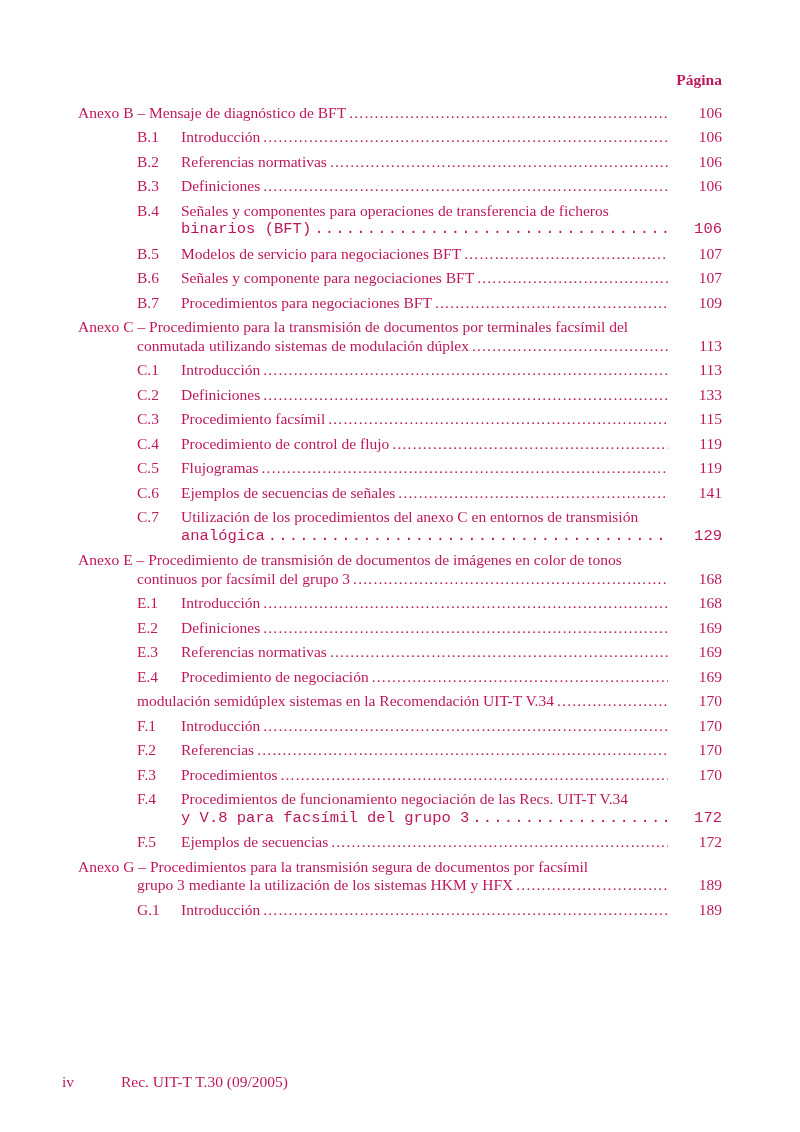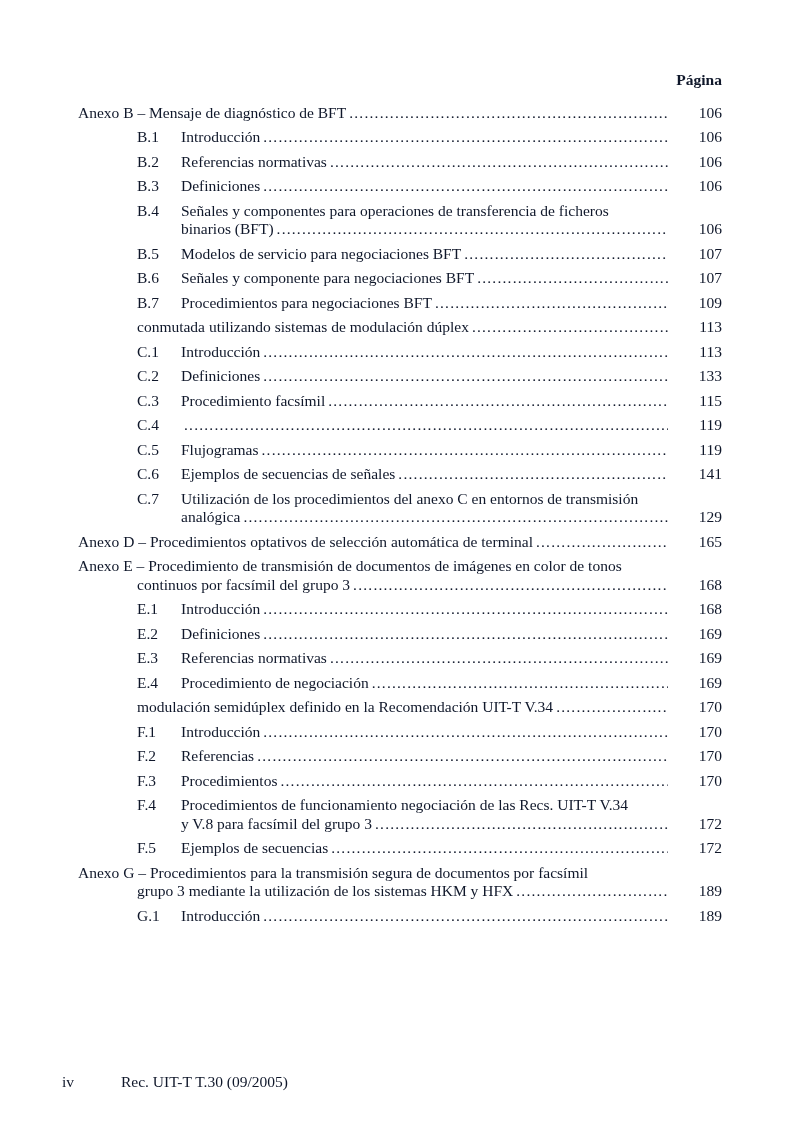--- a/index.html
+++ b/index.html
@@ -2,21 +2,21 @@
 <html><head>
 <meta charset="utf-8">
 <style>
   html, body { margin: 0; padding: 0; background: #e8e8e8; }
   .page {
     position: relative;
     width: 800px;
     height: 1132px;
     margin: 0 auto;
     background: #ffffff;
-    color: #0f172a;
+    color: #be185d;
     font-family: "Liberation Serif", "DejaVu Serif", serif;
     font-size: 15.5px;
     overflow: hidden;
   }
   .content {
     position: absolute;
     left: 78px;
     top: 71px;
     width: 644px;
   }
@@ -33,21 +33,21 @@
     line-height: 18.5px;
     white-space: nowrap;
   }
   .num {
     display: inline-block;
     width: 44px;
     flex: 0 0 44px;
   }
   .ind-sub { padding-left: 59px; }      
   .ind-anexo-cont { padding-left: 59px; } 
-  .ind-sub-cont { padding-left: 103px; }  
+  .ind-sub-cont { padding-left: 103px; font-family: Liberation Mono, monospace; }  
   .leader {
     flex: 1 1 auto;
     overflow: hidden;
     margin-left: 3px;
     letter-spacing: 1.2px;
   }
   .leader::after {
     content: "..................................................................................................................................................................................................................";
   }
   .pagenum {
@@ -134,20 +134,23 @@
         </div>
         <div class="toc-entry">
           <div class="line ind-sub">
             <span class="num">B.7</span>
             <span class="txt">Procedimientos para negociaciones BFT</span>
             <span class="leader"></span>
             <span class="pagenum">109</span>
           </div>
         </div>
         <div class="toc-entry">
+          <div class="line">
+            <span class="txt">Anexo C – Procedimiento para la transmisión de documentos por terminales facsímil del</span>
+          </div>
           <div class="line ind-anexo-cont">
             <span class="txt">conmutada utilizando sistemas de modulación dúplex</span>
             <span class="leader"></span>
             <span class="pagenum">113</span>
           </div>
         </div>
         <div class="toc-entry">
           <div class="line ind-sub">
             <span class="num">C.1</span>
             <span class="txt">Introducción</span>
@@ -167,20 +170,21 @@
           <div class="line ind-sub">
             <span class="num">C.3</span>
             <span class="txt">Procedimiento facsímil</span>
             <span class="leader"></span>
             <span class="pagenum">115</span>
           </div>
         </div>
         <div class="toc-entry">
           <div class="line ind-sub">
             <span class="num">C.4</span>
+            <span class="txt">Procedimiento de control de flujo</span>
             <span class="leader"></span>
             <span class="pagenum">119</span>
           </div>
         </div>
         <div class="toc-entry">
           <div class="line ind-sub">
             <span class="num">C.5</span>
             <span class="txt">Flujogramas</span>
             <span class="leader"></span>
             <span class="pagenum">119</span>
@@ -200,27 +204,20 @@
             <span class="txt">Utilización de los procedimientos del anexo C en entornos de transmisión</span>
           </div>
           <div class="line ind-sub-cont">
             <span class="txt">analógica</span>
             <span class="leader"></span>
             <span class="pagenum">129</span>
           </div>
         </div>
         <div class="toc-entry">
           <div class="line">
-            <span class="txt">Anexo D – Procedimientos optativos de selección automática de terminal</span>
-            <span class="leader"></span>
-            <span class="pagenum">165</span>
-          </div>
-        </div>
-        <div class="toc-entry">
-          <div class="line">
             <span class="txt">Anexo E – Procedimiento de transmisión de documentos de imágenes en color de tonos</span>
           </div>
           <div class="line ind-anexo-cont">
             <span class="txt">continuos por facsímil del grupo 3</span>
             <span class="leader"></span>
             <span class="pagenum">168</span>
           </div>
         </div>
         <div class="toc-entry">
           <div class="line ind-sub">
@@ -249,21 +246,21 @@
         <div class="toc-entry">
           <div class="line ind-sub">
             <span class="num">E.4</span>
             <span class="txt">Procedimiento de negociación</span>
             <span class="leader"></span>
             <span class="pagenum">169</span>
           </div>
         </div>
         <div class="toc-entry">
           <div class="line ind-anexo-cont">
-            <span class="txt">modulación semidúplex definido en la Recomendación UIT-T V.34</span>
+            <span class="txt">modulación semidúplex sistemas en la Recomendación UIT-T V.34</span>
             <span class="leader"></span>
             <span class="pagenum">170</span>
           </div>
         </div>
         <div class="toc-entry">
           <div class="line ind-sub">
             <span class="num">F.1</span>
             <span class="txt">Introducción</span>
             <span class="leader"></span>
             <span class="pagenum">170</span>

